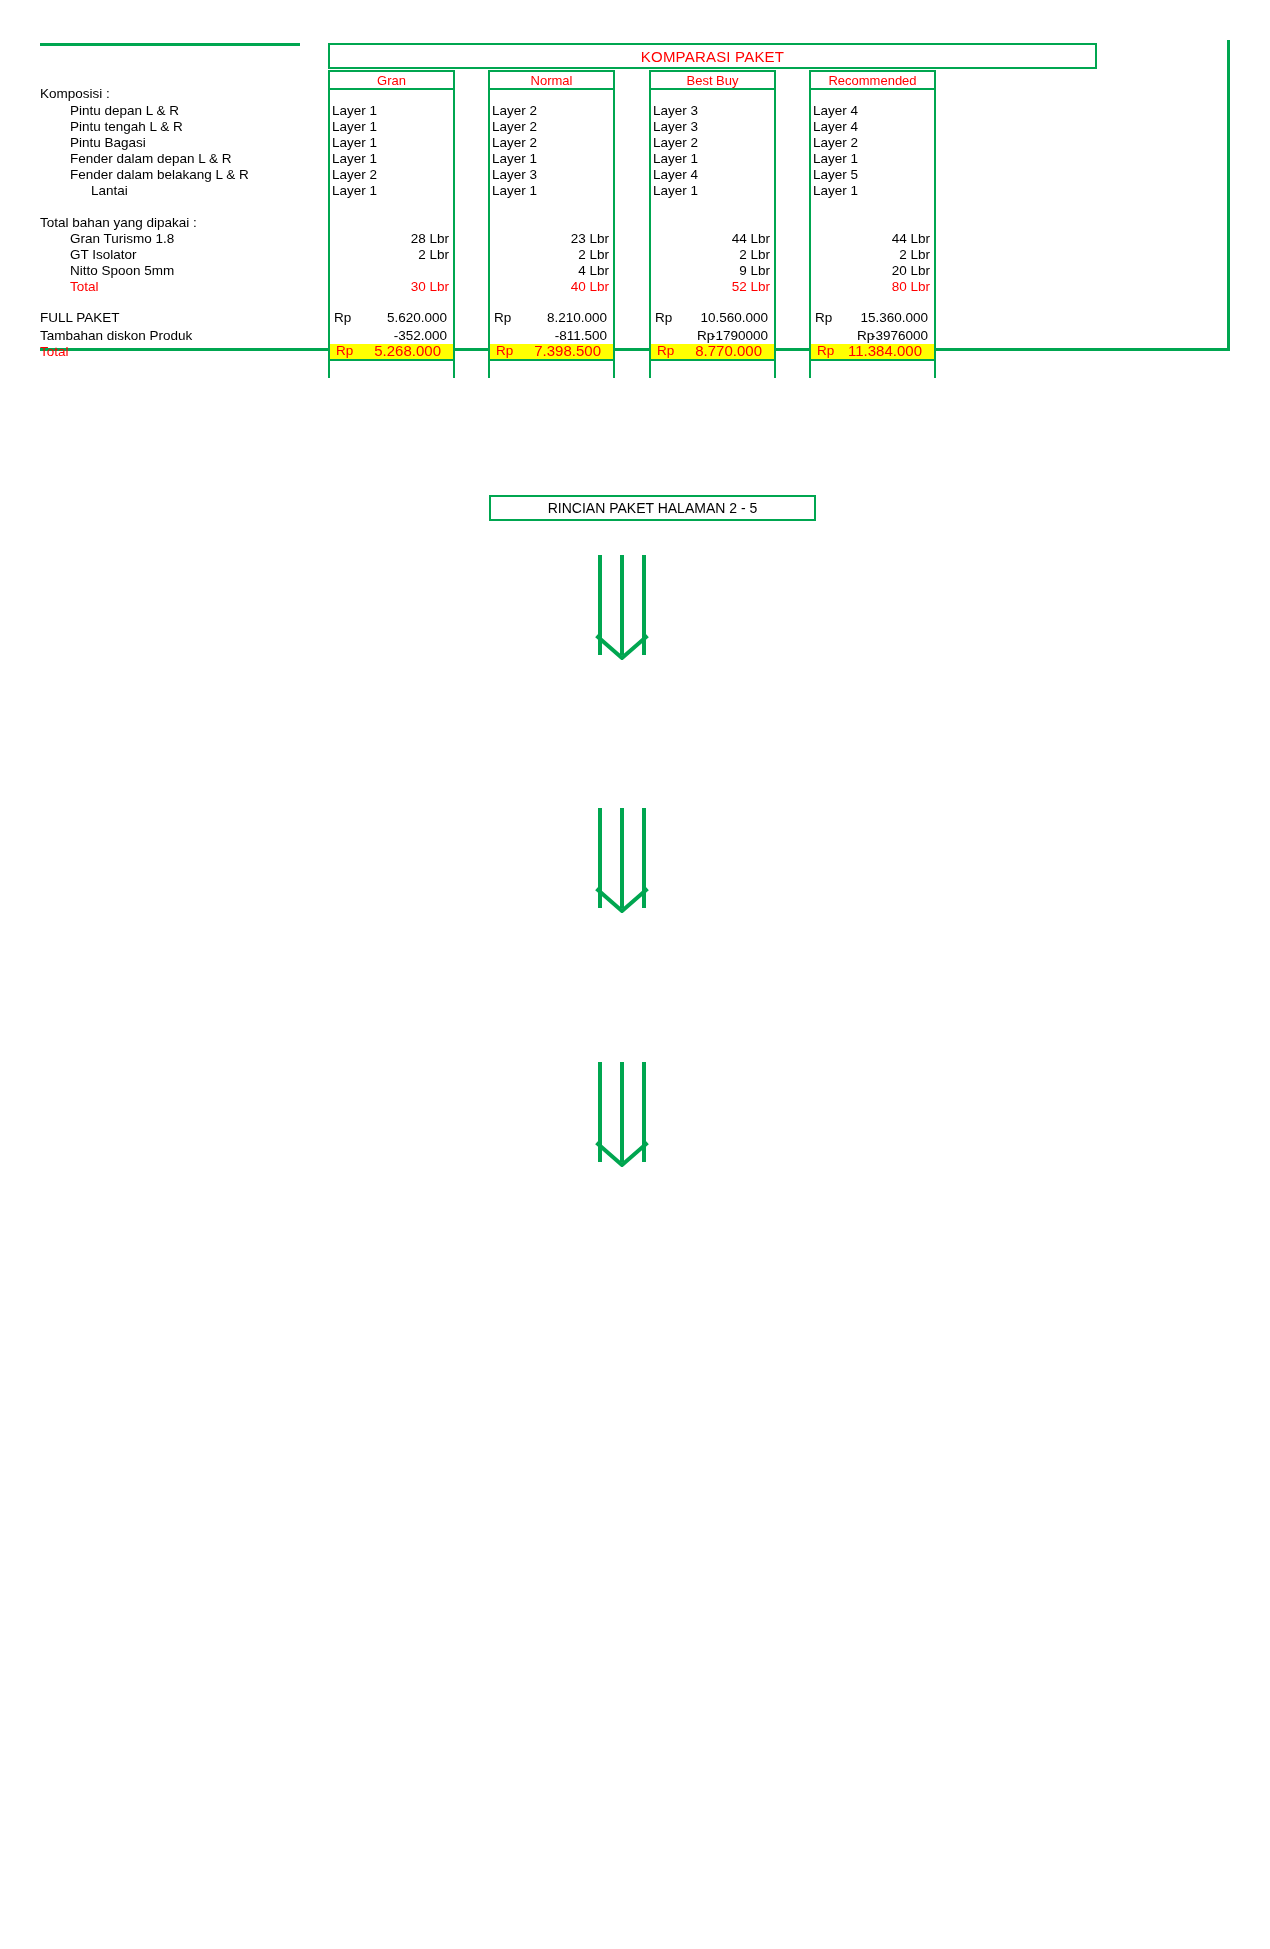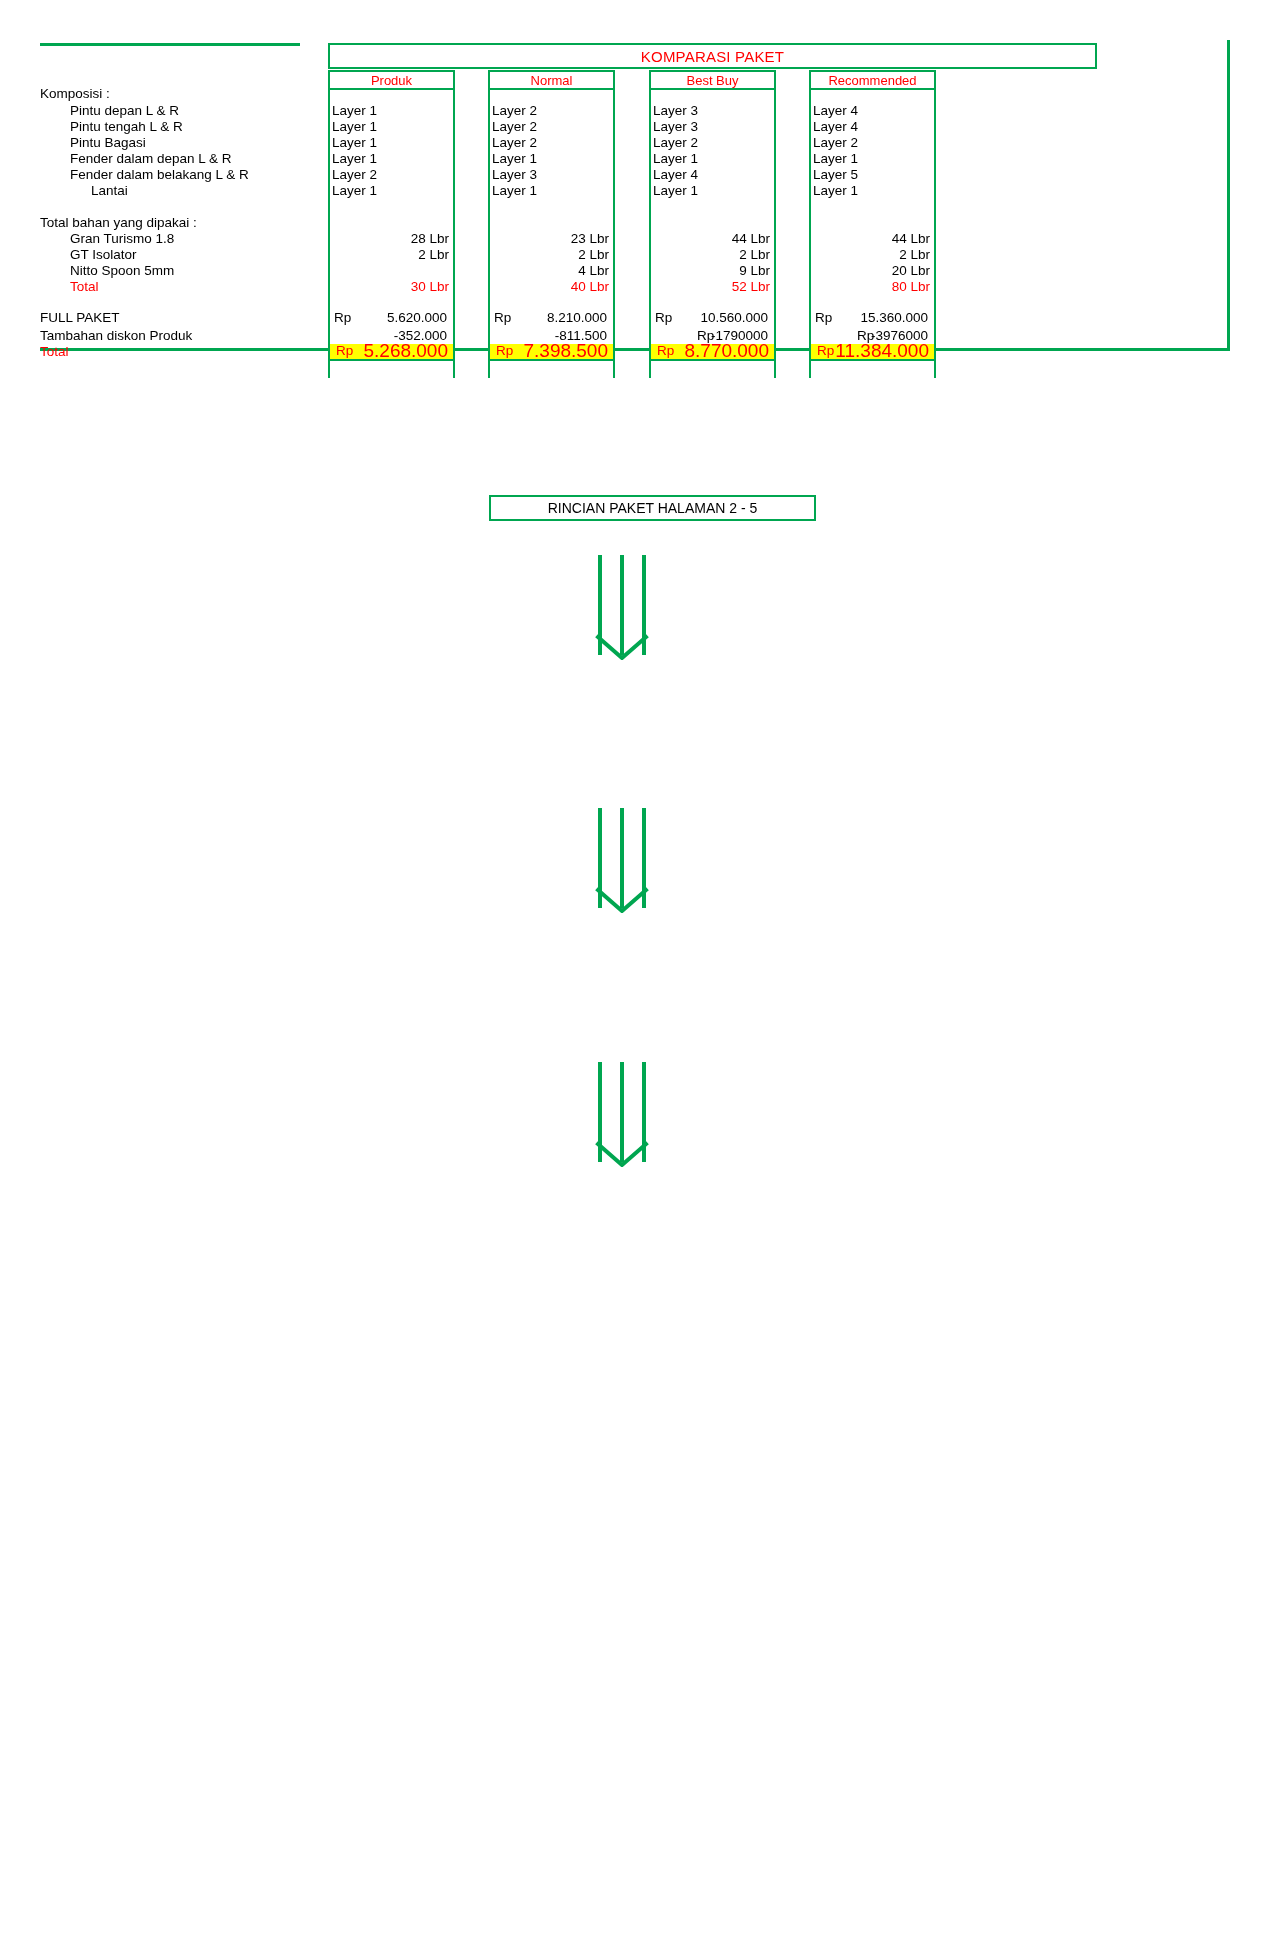--- a/index.html
+++ b/index.html
@@ -172,24 +172,24 @@
   .total-row .rp {
     position: absolute;
     left: 6px;
     top: -1px;
     color: #ff0000;
     font-size: 13.5px;
     line-height: 16px;
   }
   .total-row .amt {
     position: absolute;
-    right: 5px;
+    right: 12px;
     top: -1px;
     color: #ff0000;
-    font-size: 19px;
+    font-size: 15px;
     line-height: 16px;
   }
 
   
   #page-link-box {
     position: absolute;
     left: 489px;
     top: 495px;
     width: 327px;
     height: 26px;
@@ -236,21 +236,21 @@
     <div class="lbl indent" style="top:177px;">GT Isolator</div>
     <div class="lbl indent" style="top:193px;">Nitto Spoon 5mm</div>
     <div class="lbl indent red" style="top:209px;">Total</div>
 
     <div class="lbl" style="top:240px;">FULL PAKET</div>
     <div class="lbl" style="top:258px;">Tambahan diskon Produk</div>
     <div class="lbl red" style="top:274px;">Total</div>
   </div>
 
   <div class="pkg-col" style="left:288px;">
-    <div class="col-head">Produk</div>
+    <div class="col-head">Gran</div>
     <div class="rail-left"></div>
     <div class="rail-right"></div>
 
     <div class="cell left" style="top:33px;">Layer 1</div>
     <div class="cell left" style="top:49px;">Layer 1</div>
     <div class="cell left" style="top:65px;">Layer 1</div>
     <div class="cell left" style="top:81px;">Layer 1</div>
     <div class="cell left" style="top:97px;">Layer 2</div>
     <div class="cell left" style="top:113px;">Layer 1</div>
 

